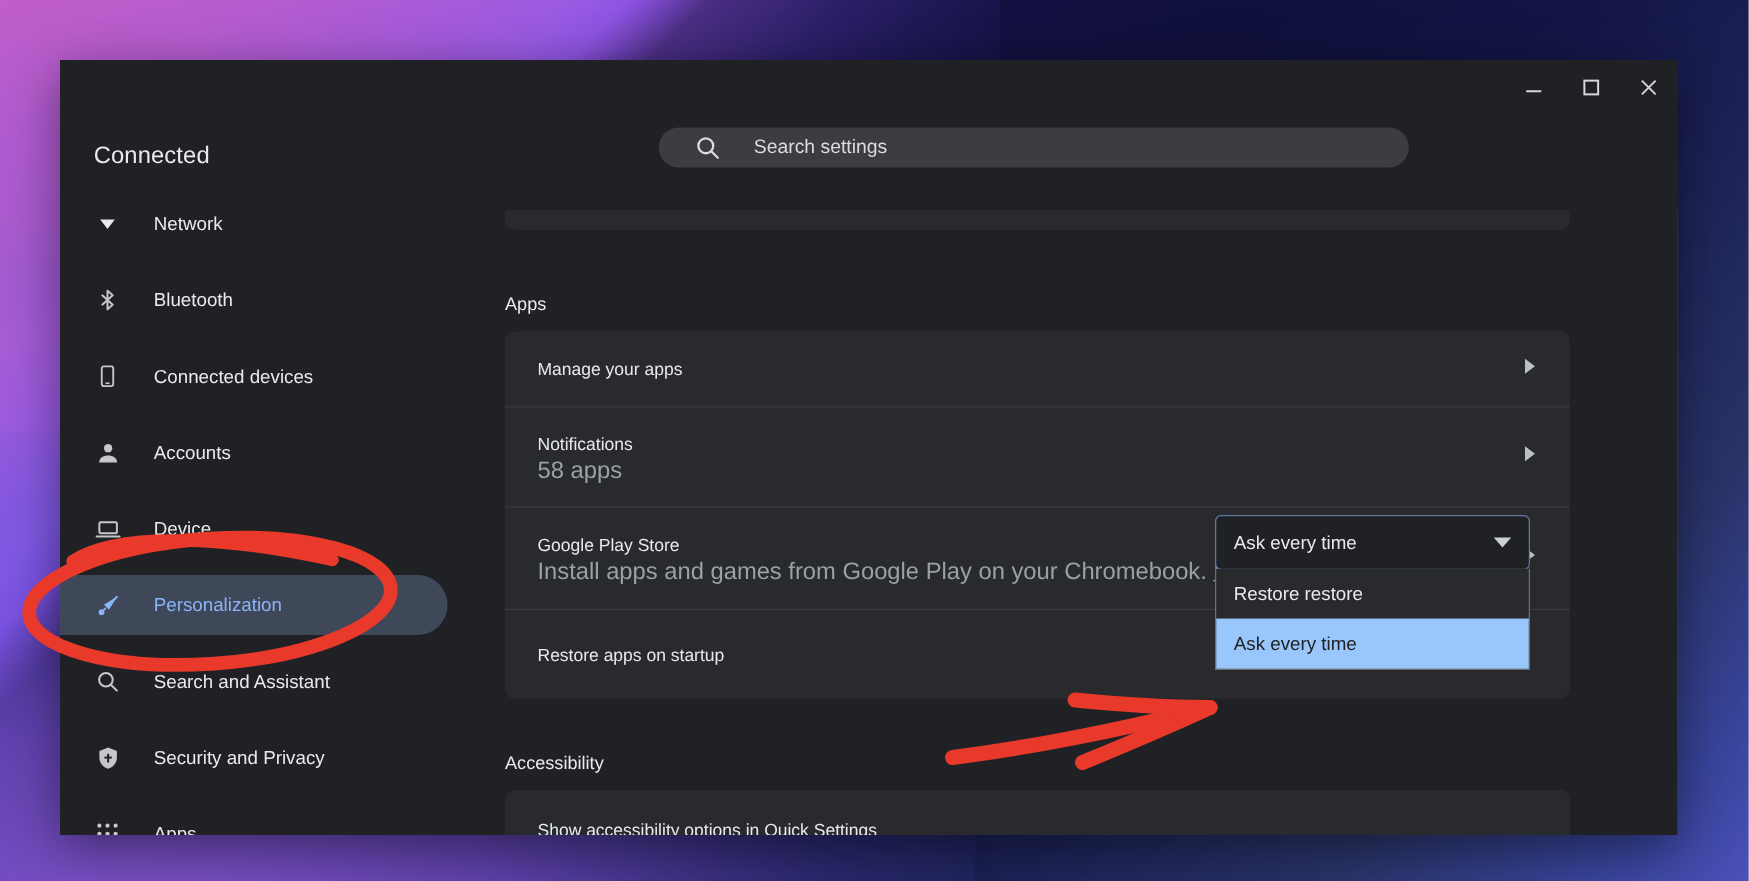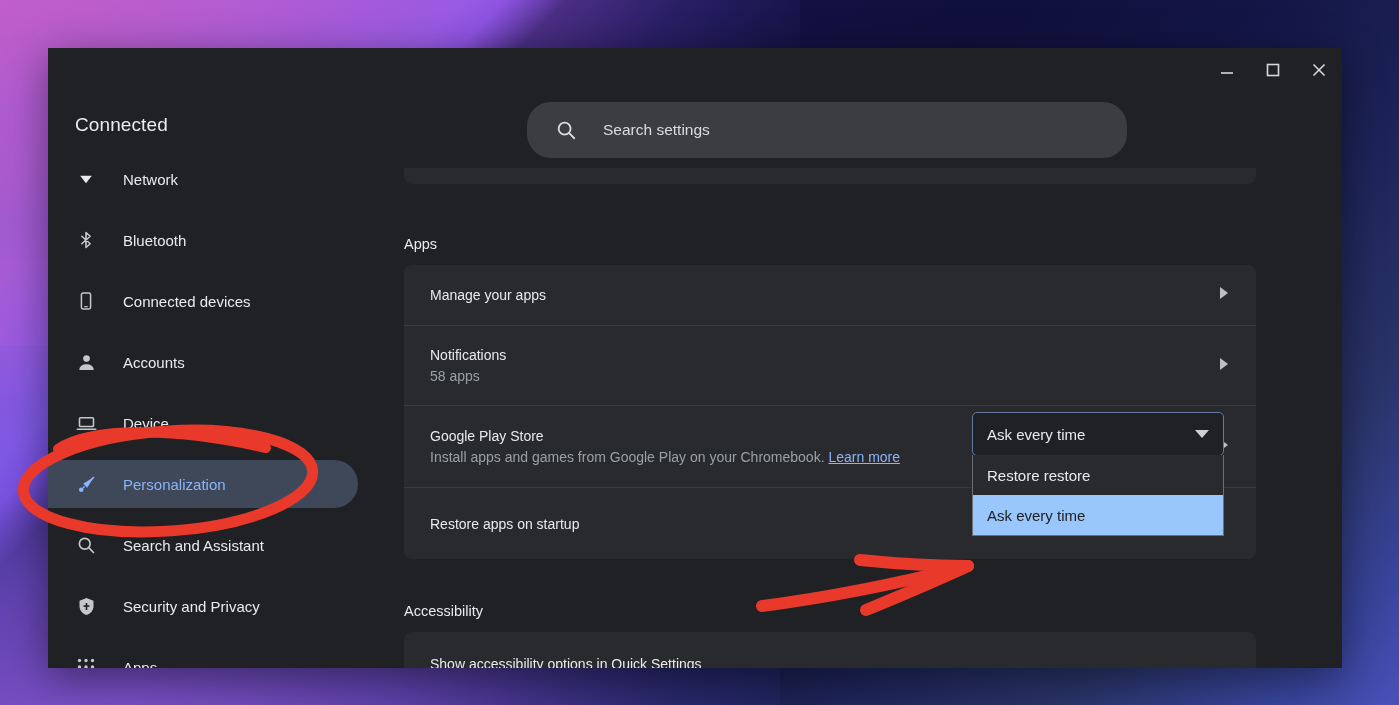--- a/index.html
+++ b/index.html
@@ -78,21 +78,21 @@
   #app-title {
     position: absolute;
     left: 27px; top: 22px;
     font-size: 19px;
     color: #e8eaed;
     letter-spacing: 0.1px;
   }
   #search-box {
     position: absolute;
     left: 479px; top: 10px;
-    width: 600px; height: 56px;
+    width: 600px; height: 32px;
     background: #3b3d40;
     border-radius: 24px;
     display: flex; align-items: center;
     padding-left: 28px;
   }
   #search-icon { width: 22px; height: 22px; color: #dadce0; flex: 0 0 auto; }
   #search-text {
     margin-left: 26px;
     font-size: 15.5px;
     color: #dadce0;
@@ -157,21 +157,21 @@
   }
   .row {
     position: relative;
     display: flex; align-items: center;
     padding: 0 26px;
     min-height: 60px;
   }
   .row + .row { border-top: 1px solid #3a3b3e; }
   .row .texts { flex: 1 1 auto; }
   .row .t1 { font-size: 14px; color: #e8eaed; line-height: 20px; }
-  .row .t2 { font-size: 14px; color: #9aa0a6; line-height: 19px; margin-top: 2px; }
+  .row .t2 { font-size: 19px; color: #9aa0a6; line-height: 19px; margin-top: 2px; }
   .row .t2 a { color: #8ab4f8; text-decoration: underline; }
   .arrow-ico { color: #bdc1c6; flex: 0 0 auto; margin-left: 12px; }
 
   
   #select-wrap {
     position: absolute;
     left: 572px; top: 244px;
     width: 208px; z-index: 10;
   }
   #select-box {

